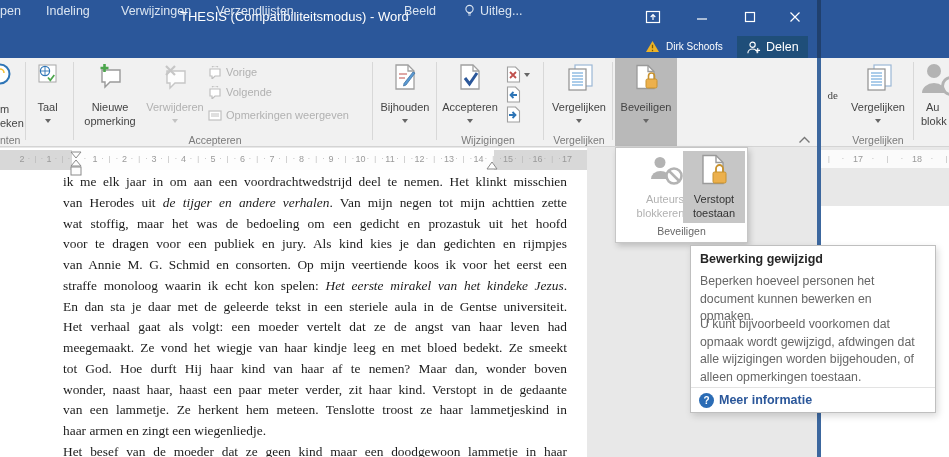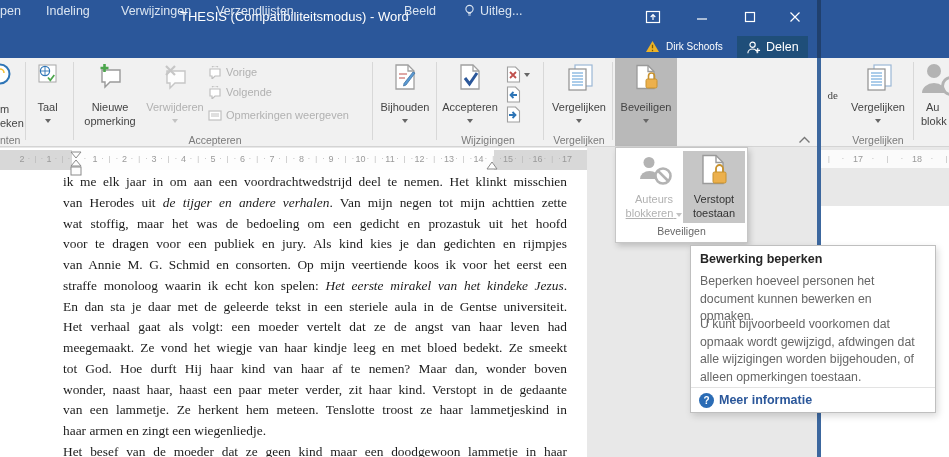--- a/index.html
+++ b/index.html
@@ -390,45 +390,45 @@
           <span class="rulertick" style="left: 8px;">|</span>
           <span class="rulertick" style="left: 22px;">·</span>
         </div>
     </div>
     <div class="abs" style="left:0;top:168px;width:128px;height:38px;background:#e8e8e8;"></div>
     <div class="abs" style="left:0;top:206px;width:128px;height:251px;background:#fff;"></div>
   </div>
   <div class="abs borderline"></div>
 
   <div class="abs panel">
-    <div class="pbtn" style="left:7px;">
+    <div class="pbtn" style="left:18px;">
       <svg class="abs" style="left:15px;top:4px;" width="34" height="31" viewBox="0 0 34 31">
         <circle cx="11" cy="7.5" r="5.5" fill="#b3b3b3"></circle>
         <path d="M2 24 a9.5 8 0 0 1 19 0 z" fill="#b3b3b3"></path>
         <circle cx="25" cy="21" r="7.5" fill="#fff" stroke="#b3b3b3" stroke-width="2.6"></circle>
         <line x1="20" y1="15.8" x2="30.2" y2="26" stroke="#b3b3b3" stroke-width="2.6"></line>
       </svg>
       <span class="pbl" style="top:42px;color:#b1b1b1;">Auteurs</span>
-      <span class="pbl" style="top:56px;color:#b1b1b1;text-decoration:underline;"><span>blokkeren</span> <span class="caret dis"></span></span>
+      <span class="pbl" style="top:56px;color:#b1b1b1;"><span>blokkeren</span> <span class="caret dis"></span></span>
     </div>
     <div class="pbtn" style="left:67px;background:#c6c6c6;">
       <svg class="abs" style="left:16px;top:3px;" width="30" height="33" viewBox="0 0 30 33">
         <path d="M4 1.5 h13 l7 7 v21 H4 z" fill="#fff" stroke="#9a9a9a" stroke-width="1.4"></path>
         <path d="M17 1.5 v7 h7" fill="none" stroke="#9a9a9a" stroke-width="1.4"></path>
         <rect x="14" y="18" width="13" height="11" rx="1.5" fill="#ecb04c" stroke="#c8922e"></rect>
         <path d="M17 18 v-3.5 a3.5 3.5 0 0 1 7 0 V18" fill="none" stroke="#c8922e" stroke-width="1.8"></path>
       </svg>
       <span class="pbl" style="top:42px;color:#333;">Verstopt</span>
       <span class="pbl" style="top:56px;color:#333;">toestaan</span>
     </div>
     <span class="abs" style="left:0;right:0;top:77px;text-align:center;font-size:10.5px;color:#666;">Beveiligen</span>
   </div>
 
   <div class="abs tooltip">
-    <div class="abs tt-title">Bewerking beperken</div>
+    <div class="abs tt-title">Bewerking gewijzigd</div>
     <div class="abs tt-p" style="top:27px;">Beperken hoeveel personen het document kunnen bewerken en opmaken.</div>
     <div class="abs tt-p" style="top:70px;">U kunt bijvoorbeeld voorkomen dat opmaak wordt gewijzigd, afdwingen dat alle wijzigingen worden bijgehouden, of alleen opmerkingen toestaan.</div>
     <div class="abs tt-hr"></div>
     <div class="abs qicon">?</div>
     <div class="abs tt-link">Meer informatie</div>
   </div>
 
 </div>
 
 </body></html>

